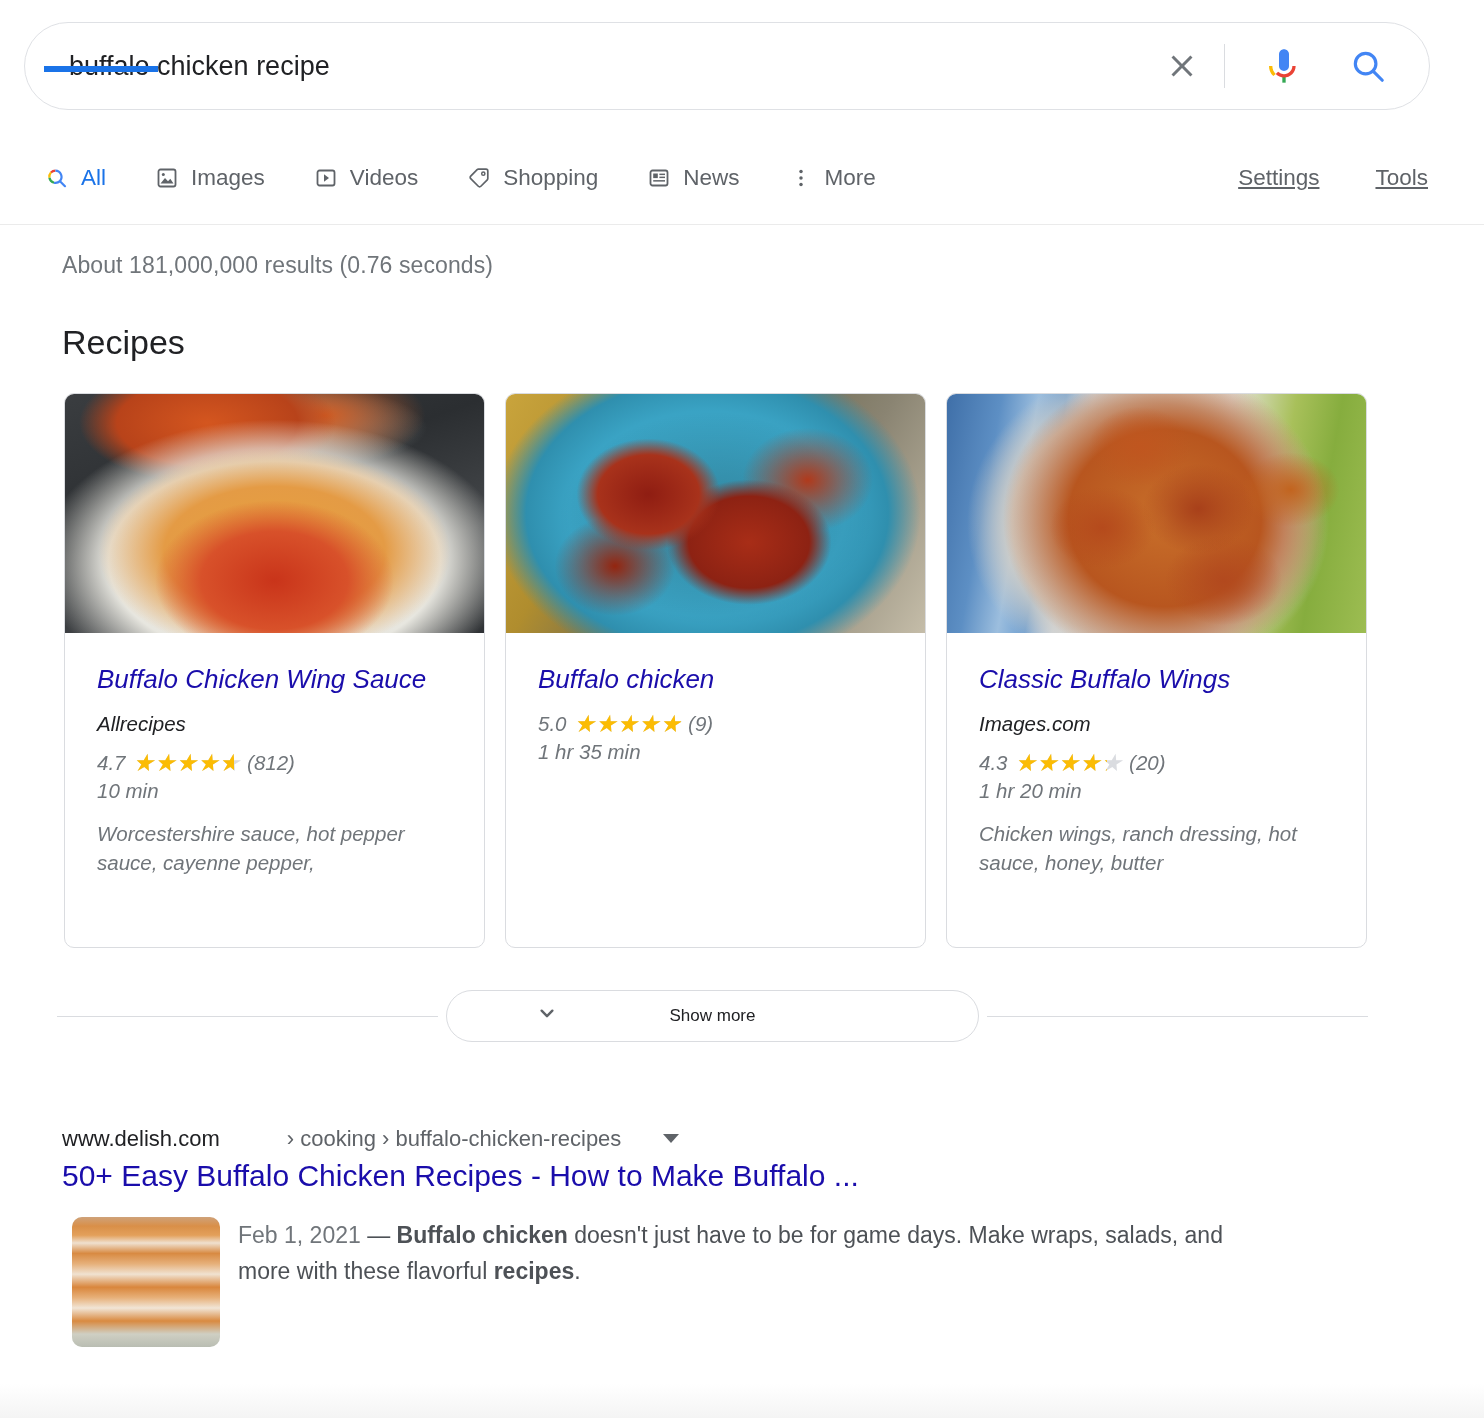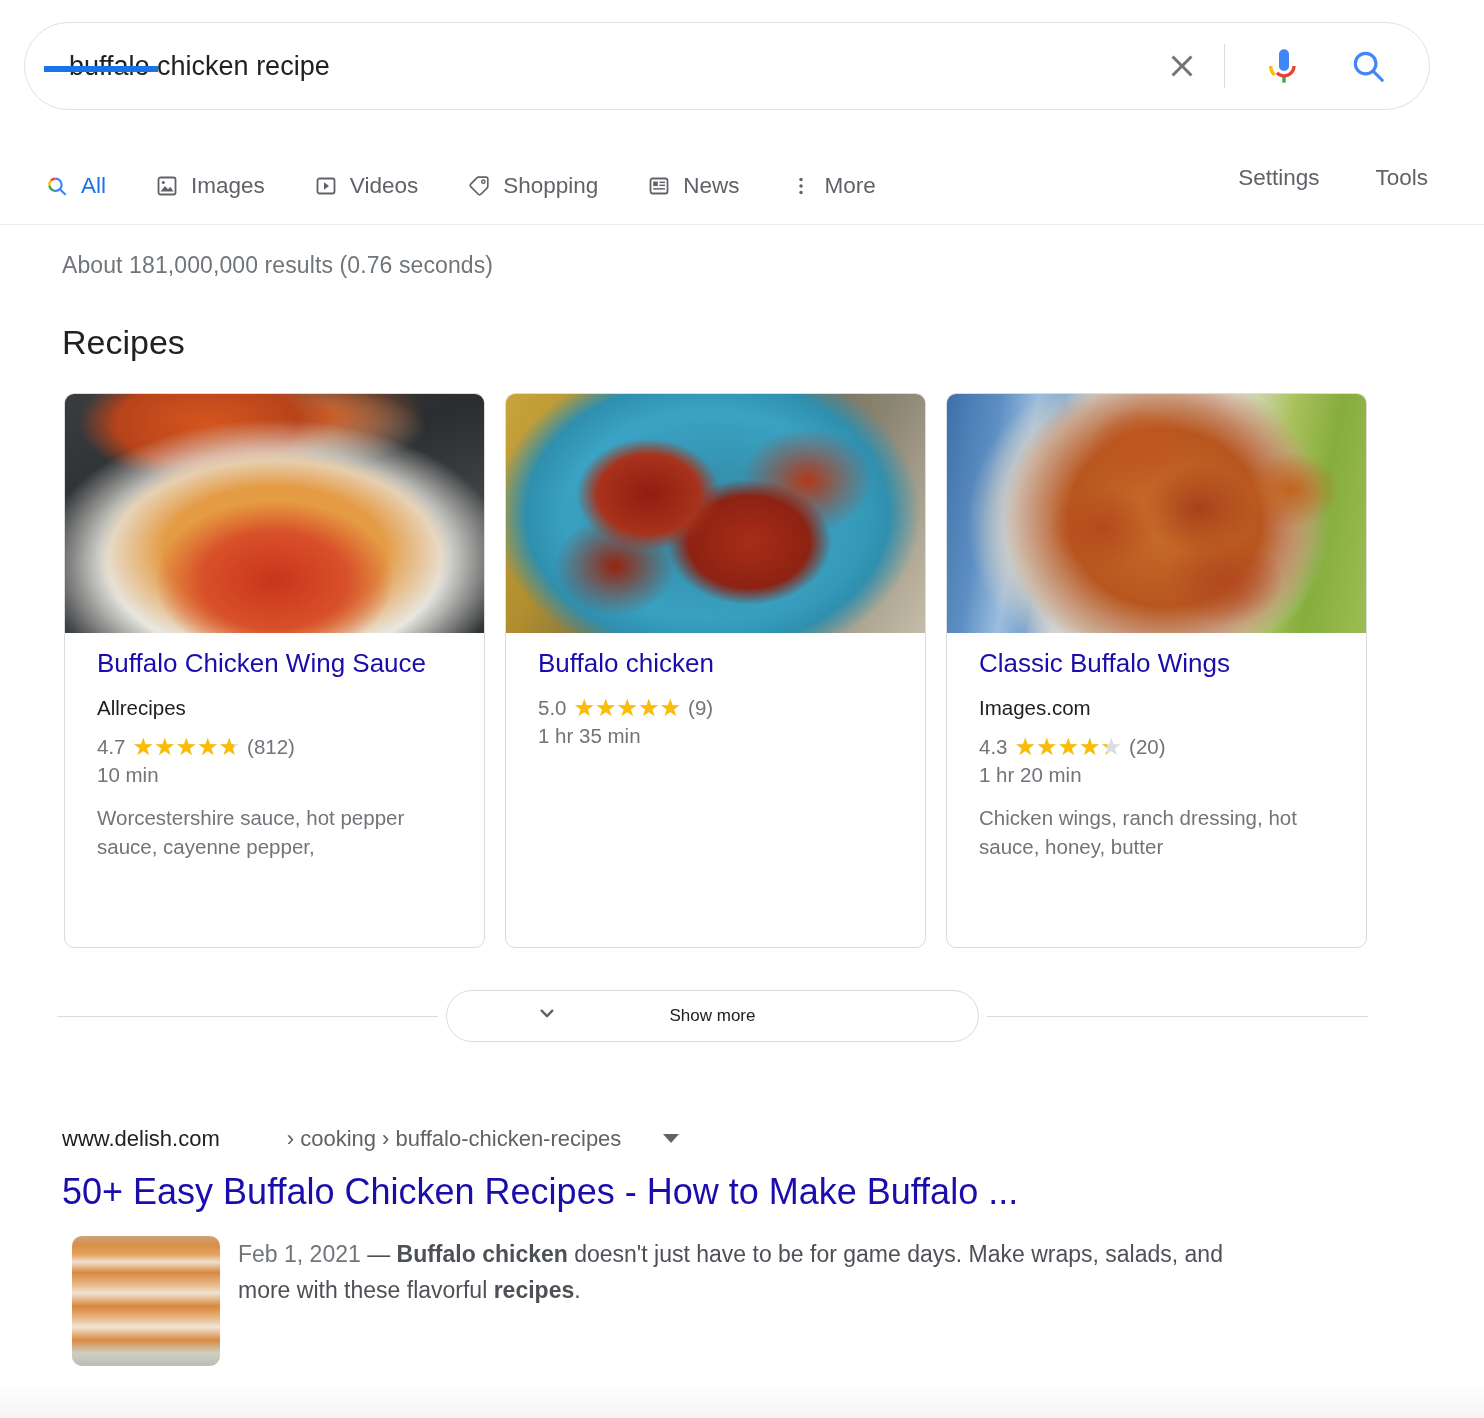--- a/index.html
+++ b/index.html
@@ -36,54 +36,54 @@
   .mic-btn, .go-btn {
     width: 54px; height: 54px; display:flex; align-items:center; justify-content:center;
     cursor: pointer; background: transparent; border: none; margin-left: 10px;
   }
   .go-btn { margin-left: 30px; }
 
   
   .navrow {
     position: absolute; left: 0; top: 148px; width: 1484px; height: 70px;
   }
-  .tabs { position: absolute; left: 44px; top: 8px; display: flex; align-items: center; }
+  .tabs { position: absolute; left: 44px; top: 0; display: flex; align-items: center; }
   .tab {
     display: flex; align-items: center; gap: 11px;
     height: 60px; padding: 0 0; margin-right: 48px;
     color: #5f6368; font-size: 22.5px; cursor: pointer; white-space: nowrap;
   }
   .tab.active { color: #1a73e8; }
   .tab .ticon { display: flex; align-items: center; justify-content: center; width: 26px; height: 26px; }
   .tab-underline {
     position: absolute; left: 44px; top: 66px; width: 114px; height: 6px; background: #1a73e8;
   }
   .rightlinks { position: absolute; right: 0; top: 0; display: flex; align-items: center; }
-  .rlink { color: #5f6368; font-size: 22.5px; margin-left: 0; margin-right: 56px; cursor: pointer; line-height: 60px;}
+  .rlink { color: #5f6368; font-size: 22.5px; margin-left: 0; margin-right: 56px; cursor: pointer; line-height: 60px; text-decoration: underline;}
   .navsep { position: absolute; left: 0; top: 224px; width: 1484px; height: 1px; background: #ebebeb; }
 
   
   .results-count {
     position: absolute; left: 62px; top: 252px;
     color: #70757a; font-size: 23px; letter-spacing: 0.1px;
   }
   .section-title {
     position: absolute; left: 62px; top: 323px;
     color: #202124; font-size: 34px; font-weight: 400;
   }
 
   
   .cards { position: absolute; left: 64px; top: 393px; display: flex; gap: 20px; }
   .card {
     width: 421px; height: 555px;
     border: 1px solid #dadce0; border-radius: 10px; overflow: hidden;
     background: #fff; display: flex; flex-direction: column; cursor: pointer;
   }
   .card-img { width: 100%; height: 239px; position: relative; overflow: hidden; }
-  .card-body { padding: 14px 32px 0 32px; }
+  .card-body { padding: 30px 32px 0 32px; font-style: italic; }
   .card-title {
     color: #1a0dab; font-size: 26px; line-height: 1.25; margin: 0 0 16px 0;
     font-weight: 400;
   }
   .card-source { color: #202124; font-size: 20.5px; margin-bottom: 15px; }
   .card-rating { display: flex; align-items: center; font-size: 20.5px; color: #70757a; margin-bottom: 4px;}
   .card-rating .rnum { color: #70757a; margin-right: 7px; }
   .stars { position: relative; display: inline-block; line-height: 1; letter-spacing: 0px; margin-right: 7px; }
   .stars .bg { color: #dadce0; font-size: 24px; }
   .stars .fg { color: #fbbc04; font-size: 24px; position: absolute; left: 0; top: 0; overflow: hidden; white-space: nowrap; }
@@ -108,21 +108,21 @@
   .organic { position: absolute; left: 62px; top: 1122px; width: 1250px; }
   .url-line { display: flex; align-items: center; font-size: 22px; line-height: 1.5; gap: 30px; }
   .url-host { color: #202124; }
   .url-path { color: #5f6368; }
   .url-caret {
     margin-left: 12px; width: 0; height: 0;
     border-left: 8px solid transparent; border-right: 8px solid transparent;
     border-top: 9px solid #5f6368; cursor: pointer;
   }
   .result-title {
-    color: #1a0dab; font-size: 36px; line-height: 1.25; margin-top: 14px; cursor: pointer;
+    color: #1a0dab; font-size: 30px; line-height: 1.25; margin-top: 2px; cursor: pointer;
     font-weight: 400;
   }
   .snippet-row { display: flex; margin-top: 22px; padding-left: 10px; }
   .thumb {
     width: 148px; height: 130px; border-radius: 10px; flex: 0 0 auto; overflow: hidden;
     position: relative; margin-right: 18px;
   }
   .snippet { color: #4d5156; font-size: 23px; line-height: 1.58; max-width: 985px; }
   .snippet b { color: #4d5156; font-weight: bold; }
   .snippet .date { color: #70757a; }

